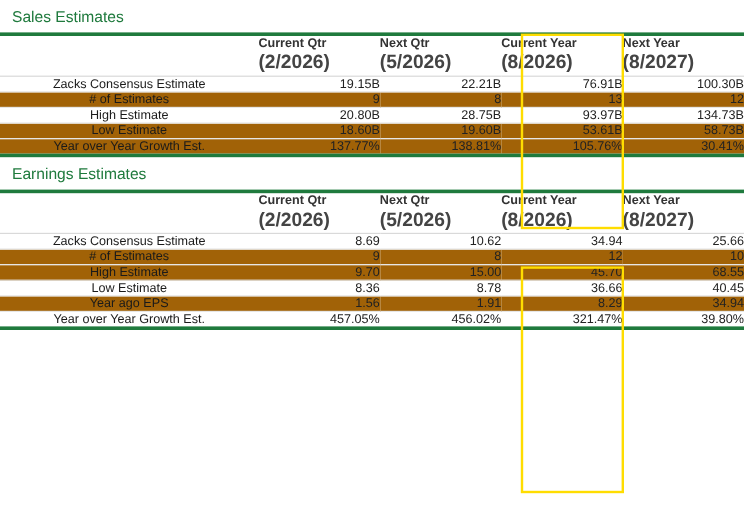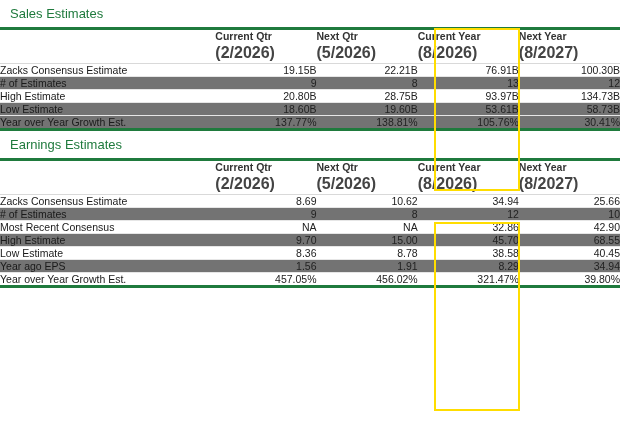--- a/index.html
+++ b/index.html
@@ -67,25 +67,25 @@
     color: #444444;
   }
   .data-row td {
     padding: 5px 10px 5px 10px;
     text-align: right;
     font-size: 10.5px;
     color: #222222;
     border-bottom: 1px solid #e6e6e6;
   }
   .data-row td.lbl {
-    text-align: left;
+    text-align: center;
     color: #1a1a1a;
   }
   .data-row.shaded td {
-    background: #737373;
+    background: #a16207;
   }
   .data-row:last-child td {
     border-bottom: none;
   }
   .section-bottom-rule {
     height: 3px;
     background: #1f7a3d;
     width: 100%;
   }
   
@@ -216,39 +216,32 @@
           <td>34.94</td>
           <td>25.66</td>
         </tr>
         <tr class="data-row shaded">
           <td class="lbl"># of Estimates</td>
           <td>9</td>
           <td>8</td>
           <td>12</td>
           <td>10</td>
         </tr>
-        <tr class="data-row">
-          <td class="lbl">Most Recent Consensus</td>
-          <td>NA</td>
-          <td>NA</td>
-          <td>32.86</td>
-          <td>42.90</td>
-        </tr>
         <tr class="data-row shaded">
           <td class="lbl">High Estimate</td>
           <td>9.70</td>
           <td>15.00</td>
           <td>45.70</td>
           <td>68.55</td>
         </tr>
         <tr class="data-row">
           <td class="lbl">Low Estimate</td>
           <td>8.36</td>
           <td>8.78</td>
-          <td>38.58</td>
+          <td>36.66</td>
           <td>40.45</td>
         </tr>
         <tr class="data-row shaded">
           <td class="lbl">Year ago EPS</td>
           <td>1.56</td>
           <td>1.91</td>
           <td>8.29</td>
           <td>34.94</td>
         </tr>
         <tr class="data-row">

